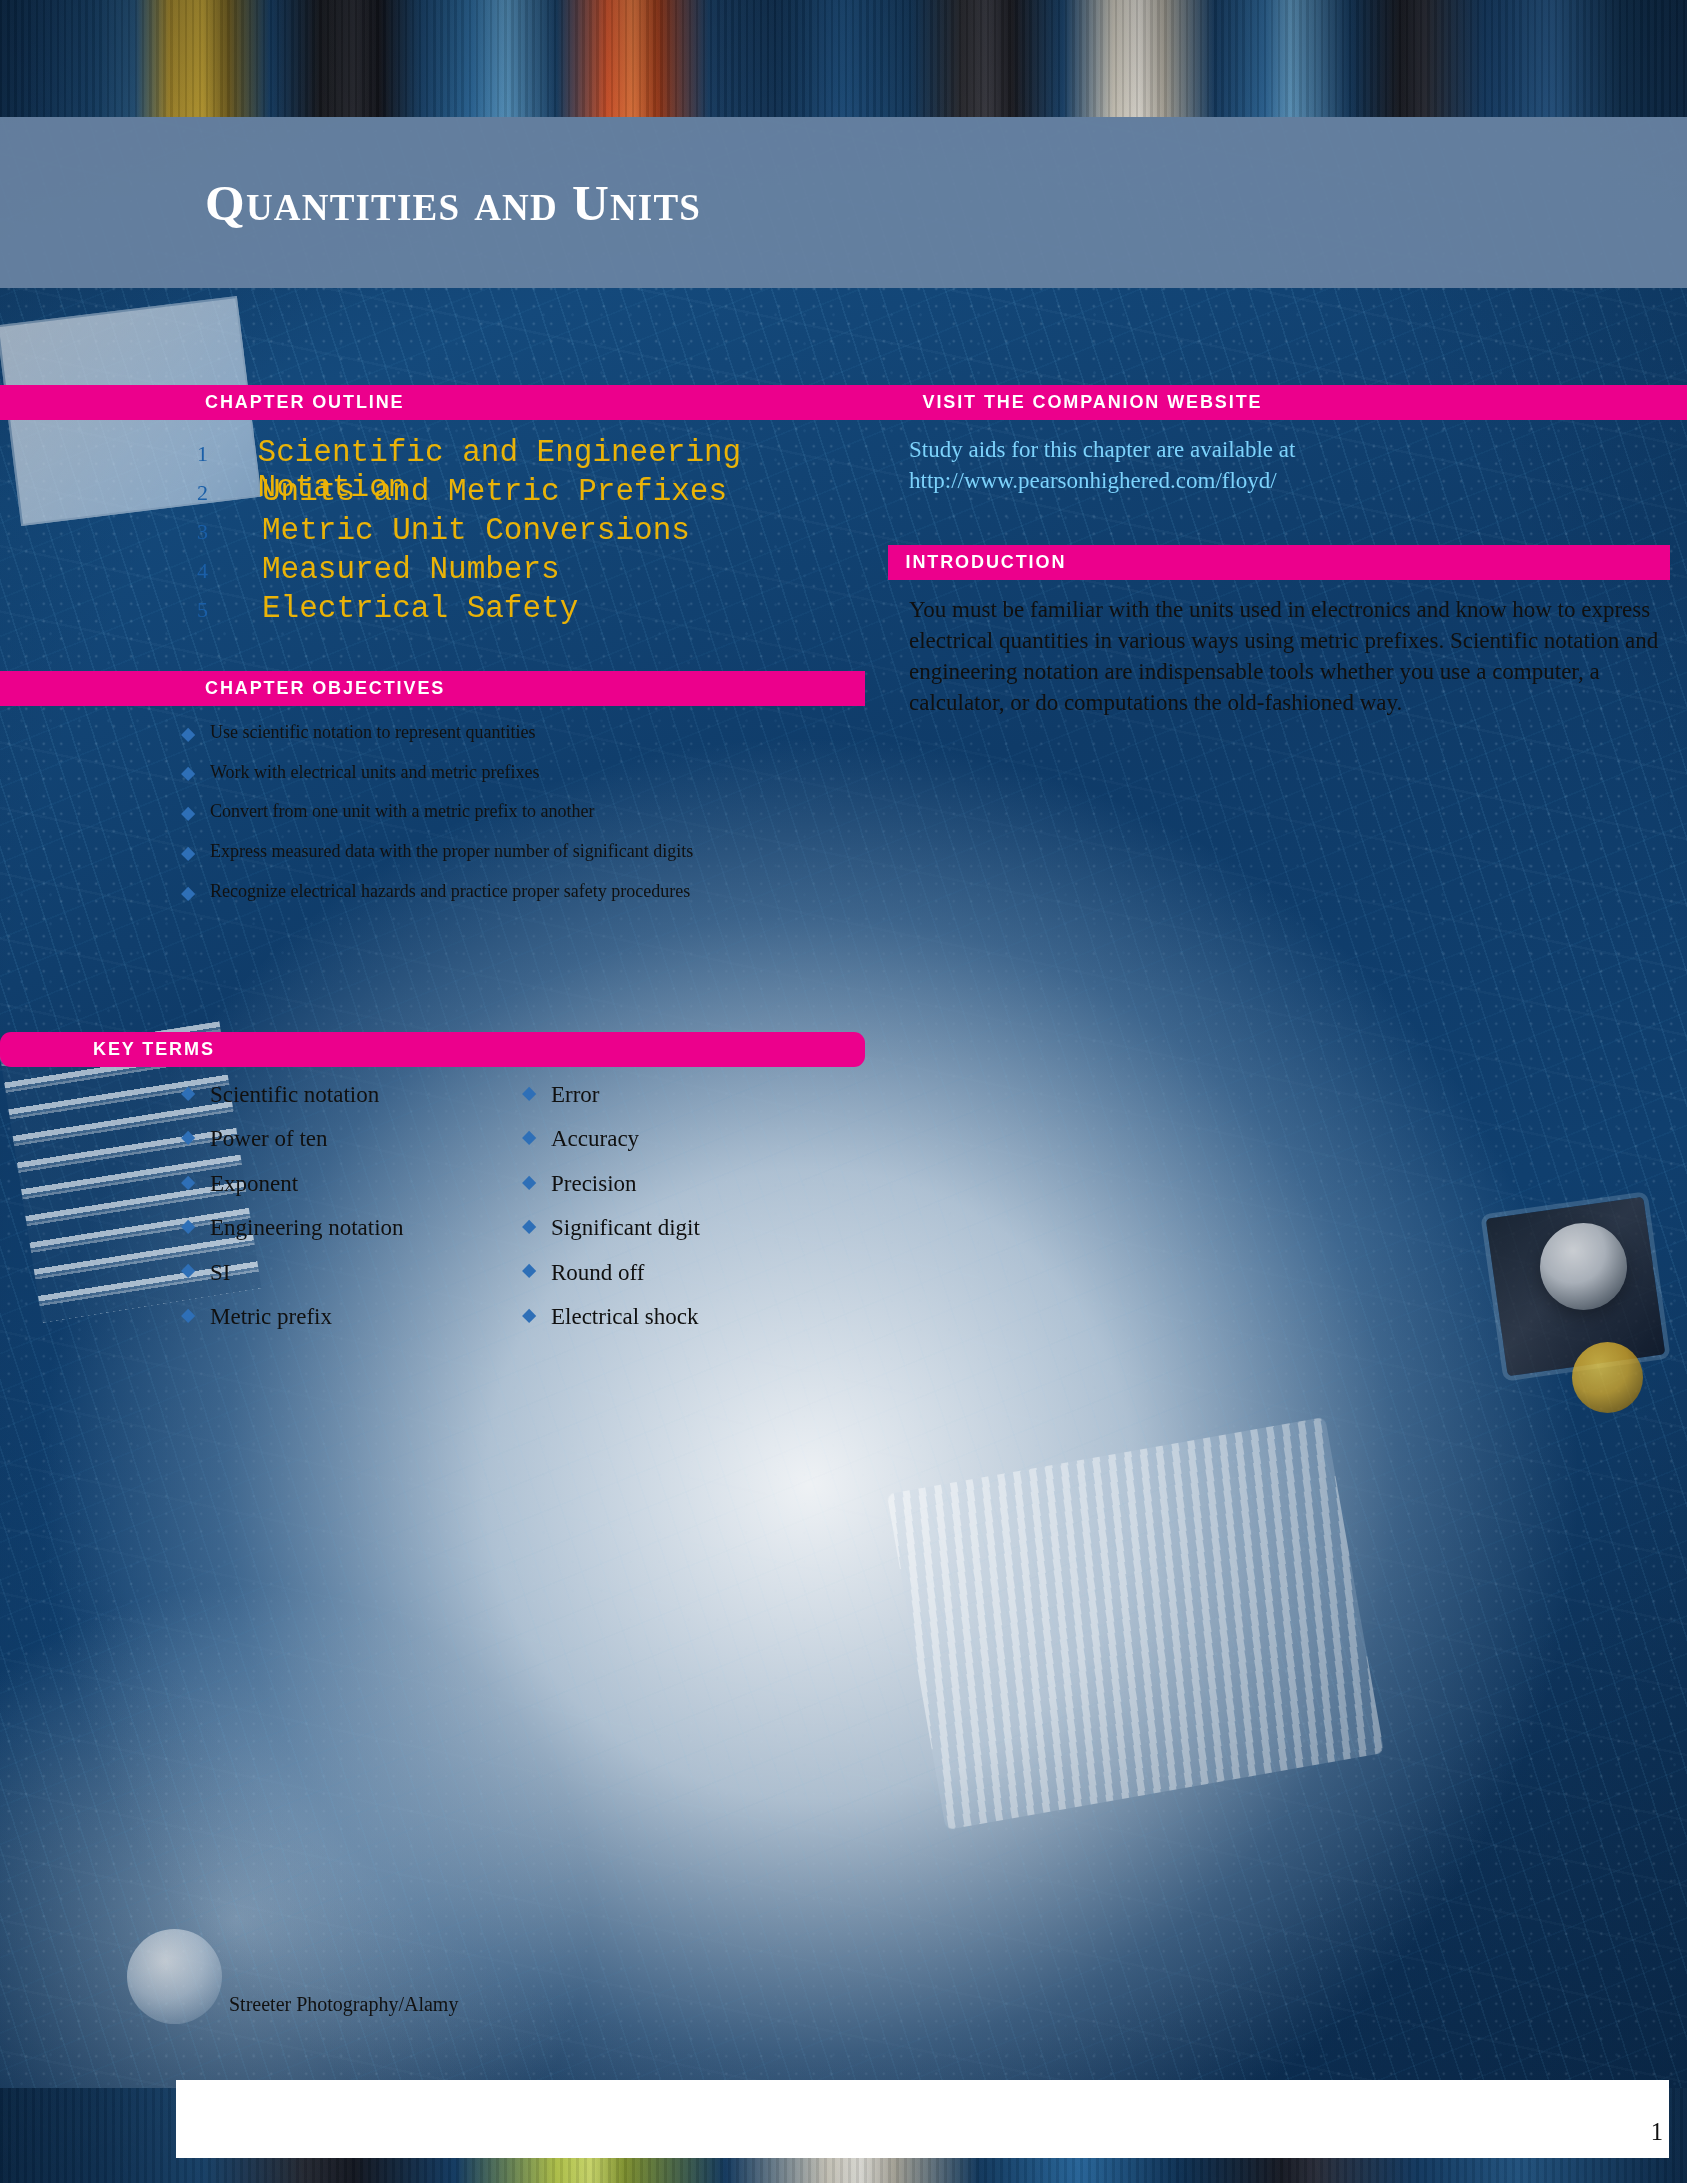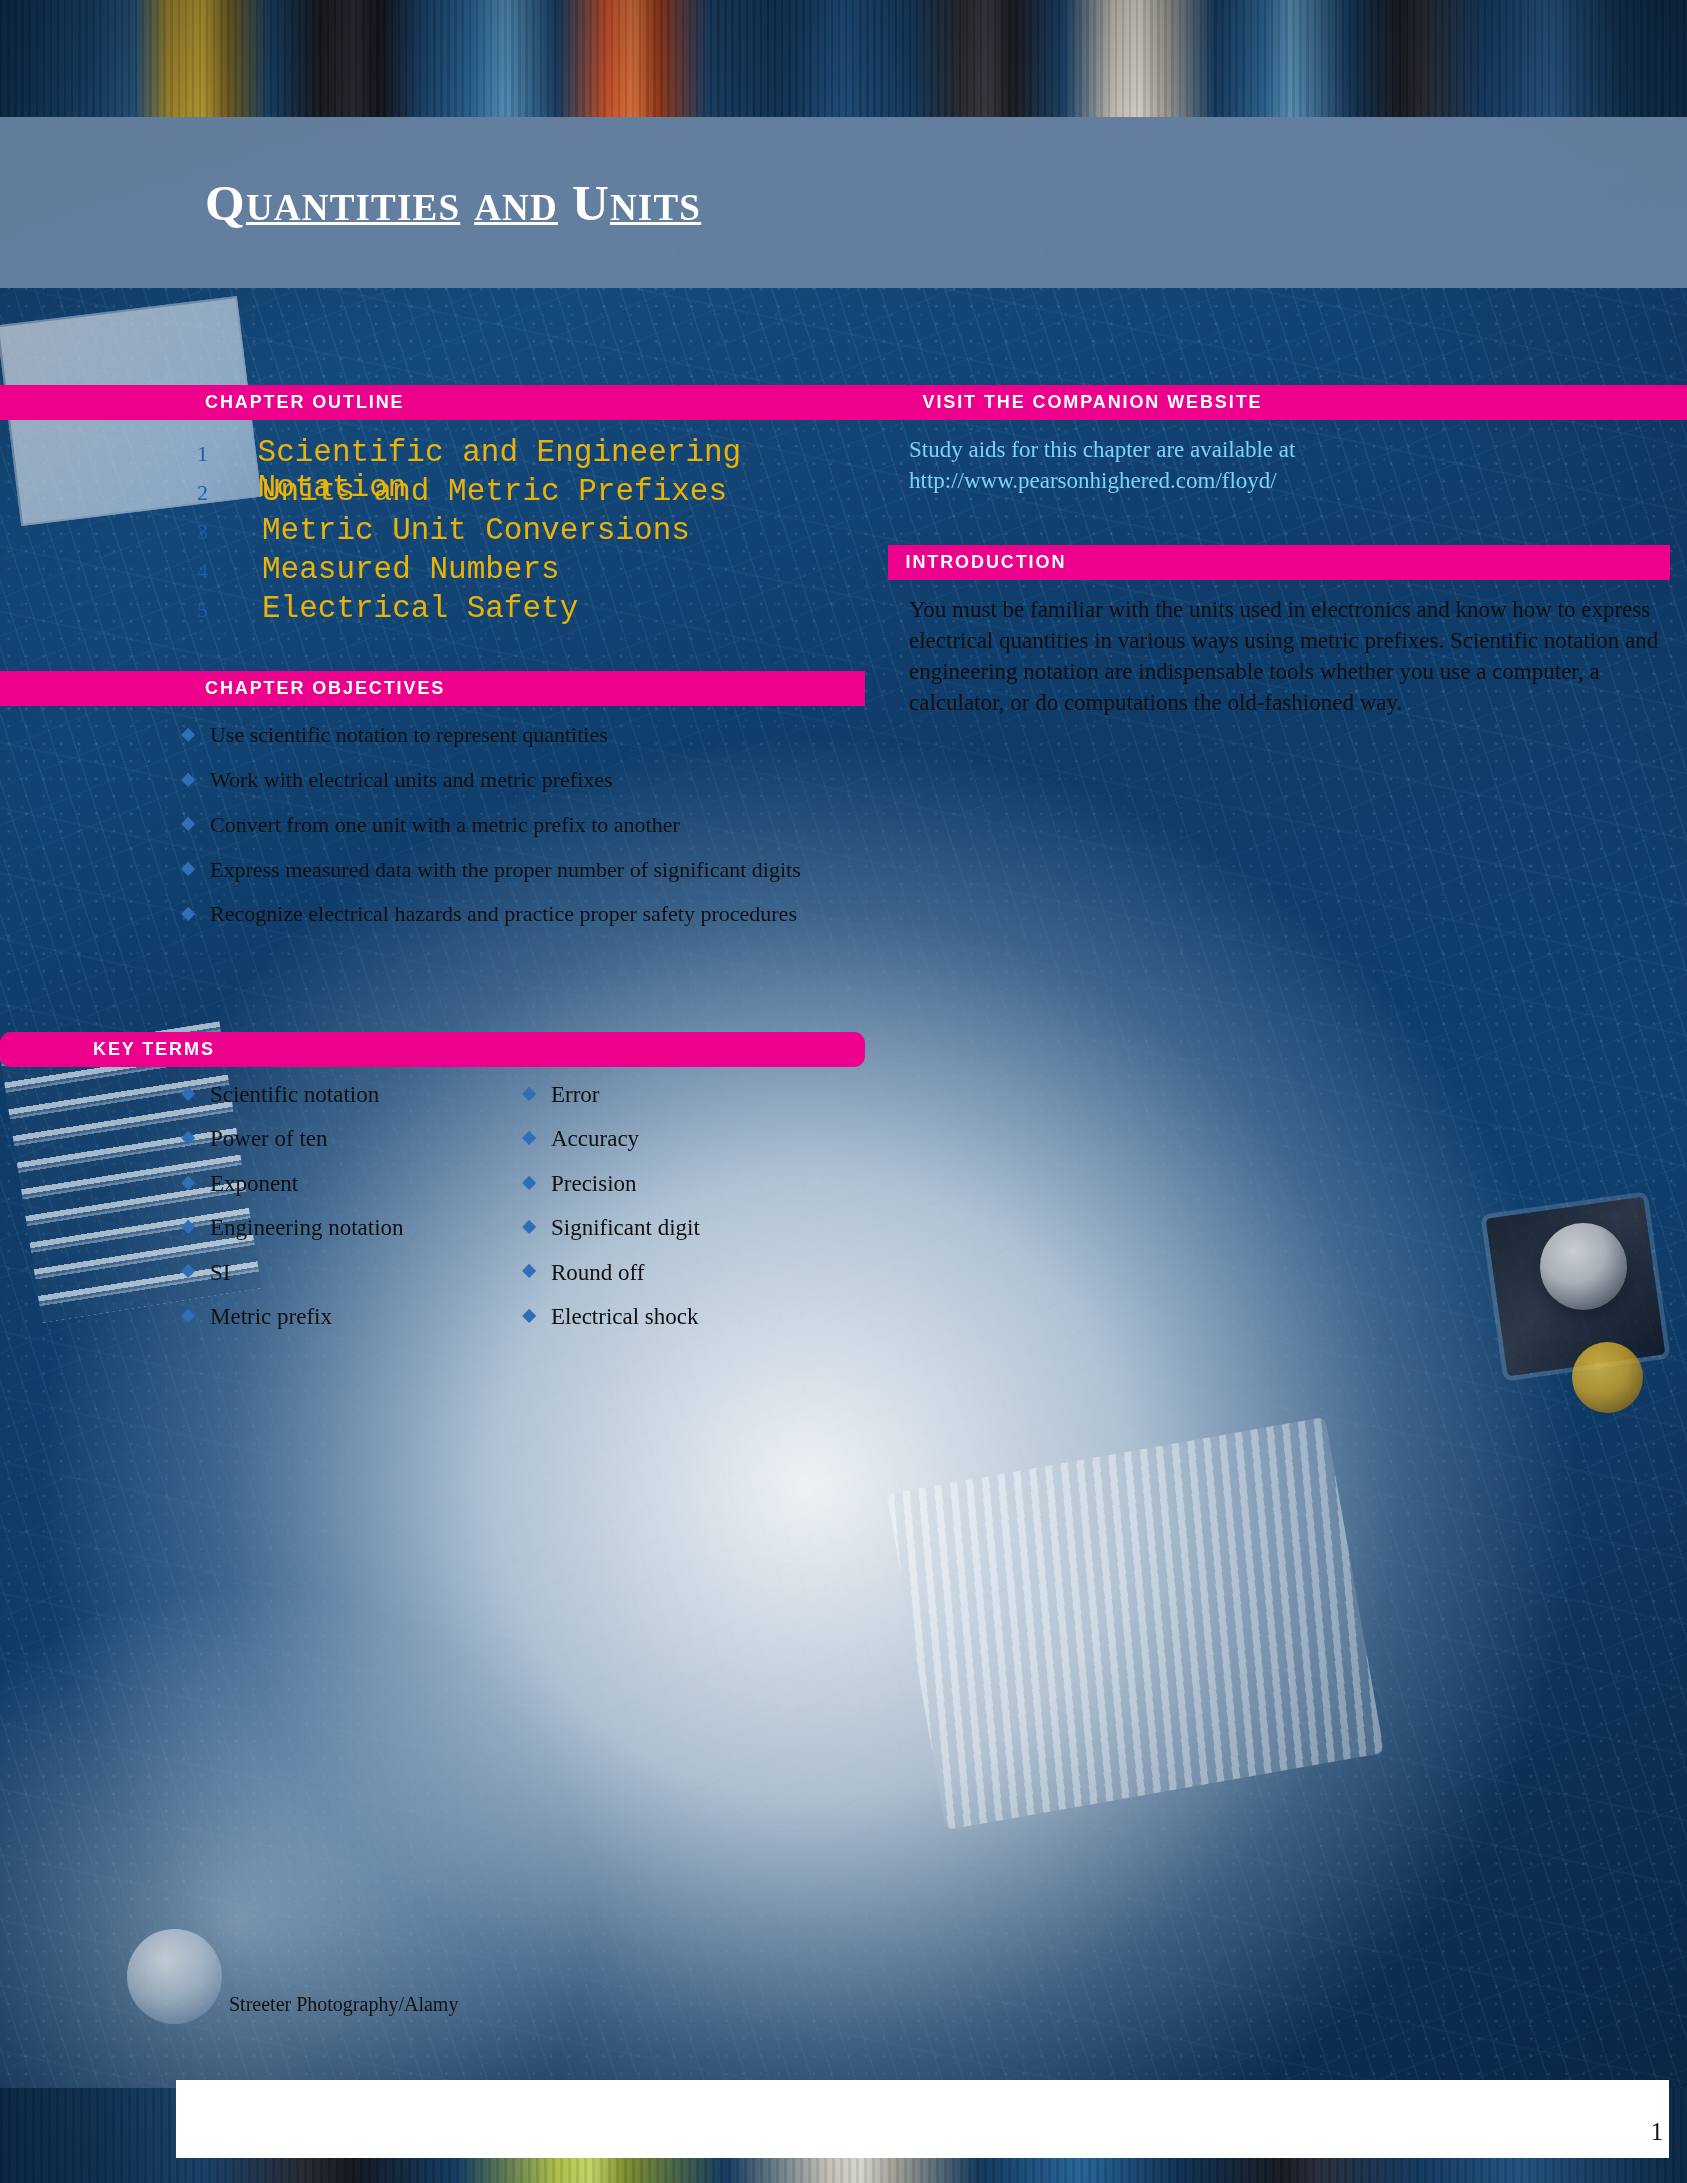--- a/index.html
+++ b/index.html
@@ -212,21 +212,20 @@
   .chapter-title {
     margin-left: 205px;
     color: #ffffff;
     font-family: "Liberation Serif", serif;
     font-weight: bold;
     font-size: 51px;
     letter-spacing: 1.2px;
   }
   .chapter-title .small {
     font-size: 37px;
-    text-decoration: underline;
   }
 
   
   .pink-bar {
     position: absolute;
     background: #ec008c;
     height: 35px;
     display: flex;
     align-items: center;
   }
@@ -277,21 +276,21 @@
     position: absolute;
     top: 721px;
     left: 183px;
     width: 659px;
   }
   .bullet-row {
     display: flex;
     align-items: flex-start;
     margin-bottom: 16.7px;
     font-family: "Liberation Serif", serif;
-    font-size: 22px;
+    font-size: 18px;
     color: #101010;
     line-height: 1.28;
   }
   .diamond {
     flex: 0 0 auto;
     width: 10.3px;
     height: 10.3px;
     background: #2e6fb7;
     transform: rotate(45deg);
     margin-top: 8.7px;

